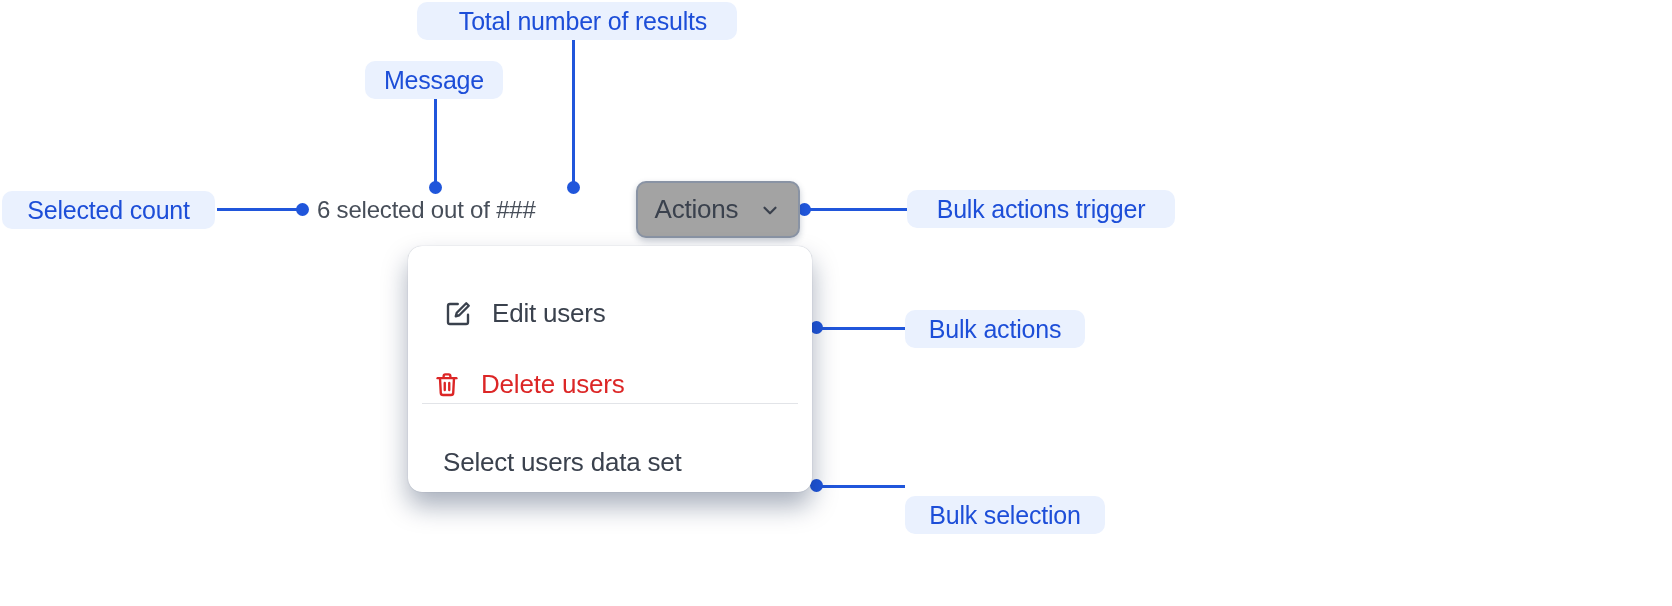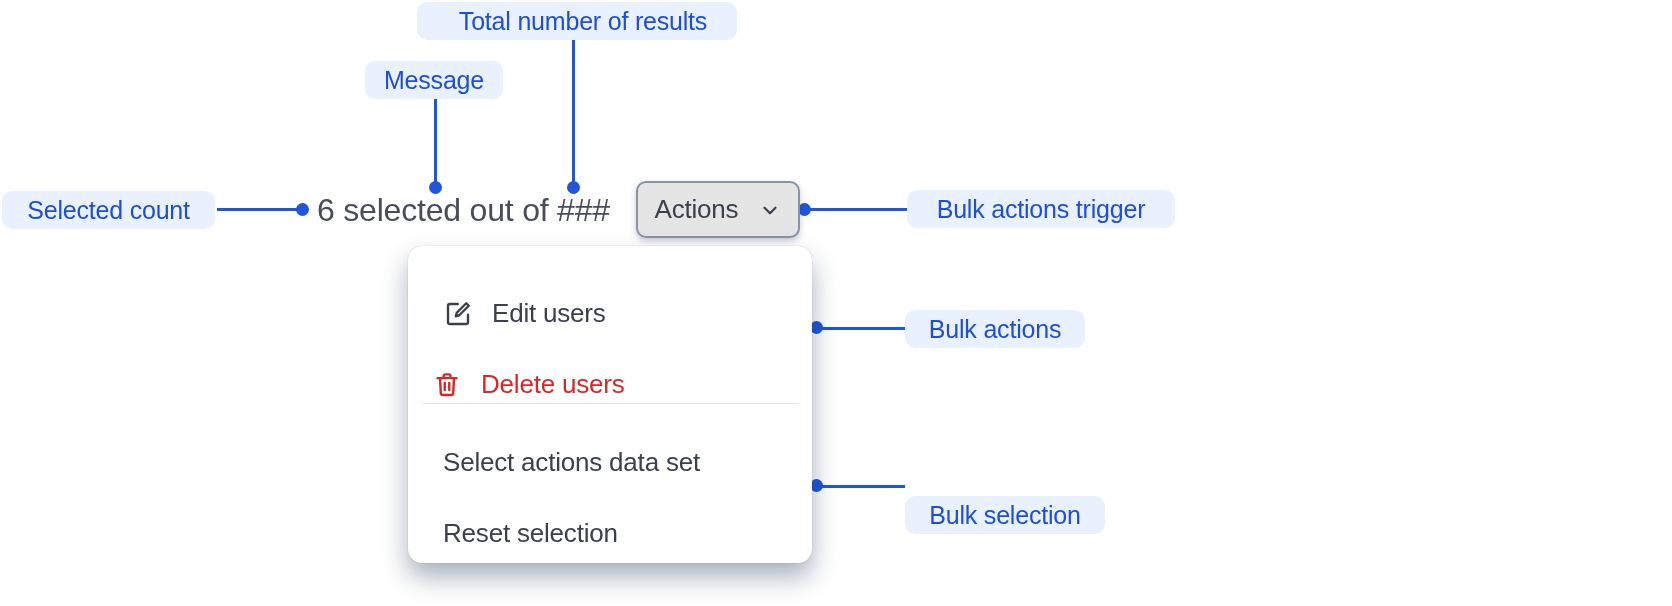--- a/index.html
+++ b/index.html
@@ -64,31 +64,31 @@
   .dot-total{left:567px;top:181px;}
   .dot-message{left:429px;top:181px;}
   .dot-selected{left:296px;top:203px;}
   .dot-trigger{left:798px;top:203px;}
   .dot-bulk-actions{left:810px;top:321px;}
   .dot-bulk-selection{left:810px;top:479px;}
 
   
   .message{
     position:absolute;left:317px;top:193px;
-    font-size:32px;line-height:34px;
+    font-size:24px;line-height:34px;
     color:var(--text-message);
     letter-spacing:-0.2px;
     white-space:nowrap;
   }
 
   
   .actions-button{
     position:absolute;left:636px;top:181px;width:164px;height:57px;
     display:flex;align-items:center;justify-content:center;gap:21px;
-    background:#e5e5e5;
+    background:#a3a3a3;
     border:2px solid var(--button-border);
     border-radius:10px;
     box-shadow:0 3px 6px rgba(23,43,77,0.25);
     font-family:inherit;
     font-size:26px;color:var(--text-dark);
     letter-spacing:-0.2px;
     cursor:pointer;
   }
   .chevron{display:flex;align-items:center;}
 
@@ -182,22 +182,19 @@
           <path d="M10.2 10.4v5.6"></path>
           <path d="M13.8 10.4v5.6"></path>
         </svg>
       </span>
       <span>Delete users</span>
     </div>
 
     <div class="menu-divider"></div>
 
     <div class="menu-item" role="menuitem">
-      <span>Select actions data set</span>
+      <span>Select users data set</span>
     </div>
 
-    <div class="menu-item" role="menuitem">
-      <span>Reset selection</span>
-    </div>
 
   </div>
 
 </div>
 
 </body></html>

